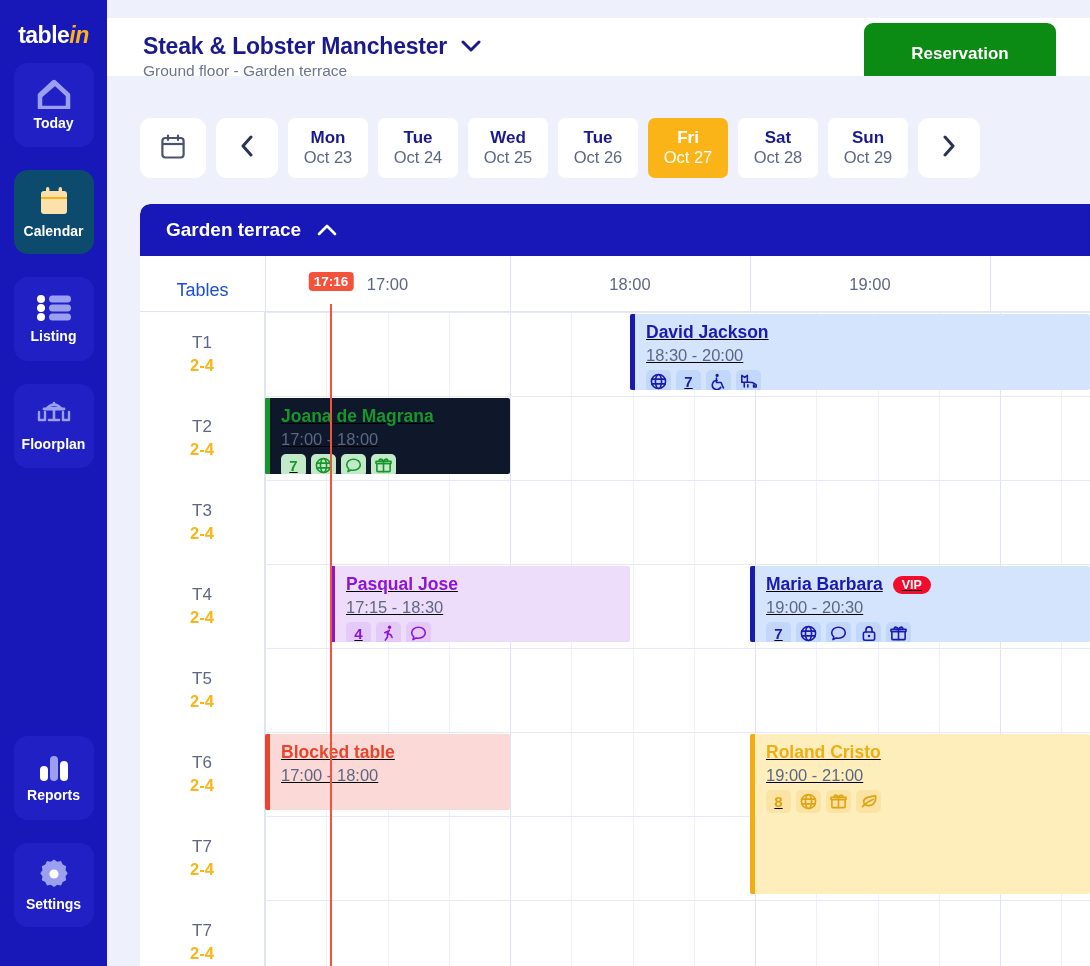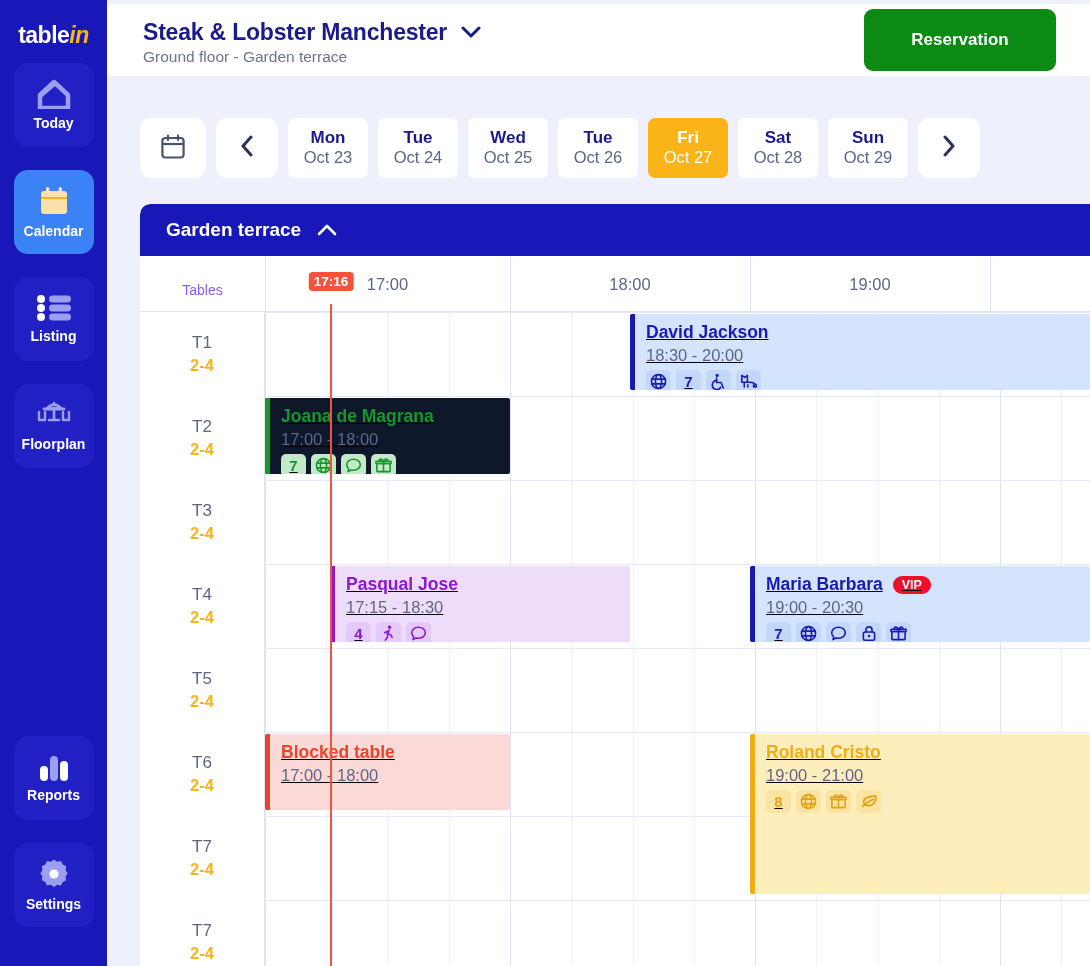--- a/index.html
+++ b/index.html
@@ -28,26 +28,26 @@
 
   .navitem {
     width: 80px; height: 84px; border-radius: 14px;
     margin-bottom: 23px;
     display: flex; flex-direction: column; align-items: center; justify-content: center;
     background: #2020c4;
     cursor: pointer;
   }
   .navitem .nlabel { margin-top: 6px; font-size: 14px; font-weight: 700; color: #ffffff; }
   .navitem svg { display:block; }
-  .navitem.active { background: #3b82f6; }
+  .navitem.active { background: #0c4a6e; }
   .navitem.active .nlabel { color: #ffffff; }
 
   
   #header {
-    position: absolute; left: 107px; top: 4px; width: 983px; height: 76px;
+    position: absolute; left: 107px; top: 18px; width: 983px; height: 76px;
     background: #ffffff;
     display: flex; align-items: center;
   }
   #title-block { margin-left: 36px; }
   #resto-row { display: flex; align-items: center; }
   #resto-name { font-size: 23px; font-weight: 700; color: #1a1a8c; letter-spacing: -0.2px; }
   #resto-chevron { margin-left: 14px; display: flex; align-items:center; cursor:pointer; }
   #resto-sub { font-size: 15.5px; color: #6b7490; margin-top: 2px; }
   #reservation-btn {
     position: absolute; right: 34px; top: 5px;
@@ -105,21 +105,21 @@
   #grid-wrap { position: relative; height: 710px; background: #ffffff; }
 
   
   #time-header {
     position: absolute; left: 0; top: 0; height: 56px; width: 100%;
     border-bottom: 1px solid #dfe3f3;
   }
   #tables-label {
     position: absolute; left: 0; top: 0; width: 125px; height: 68px;
     display:flex; align-items:center; justify-content:center;
-    font-size: 14px; color: #8b5cf6;
+    font-size: 18px; color: #1d4ed8;
   }
   .vline-head {
     position: absolute; top: 0; height: 56px; width: 1px; background: #dfe3f3;
   }
   .tlabel {
     position: absolute; top: 0; height: 56px;
     display: flex; align-items: center; justify-content: center;
     font-size: 16.5px; color: #5d6785; width: 242px;
   }
   #now-badge {

